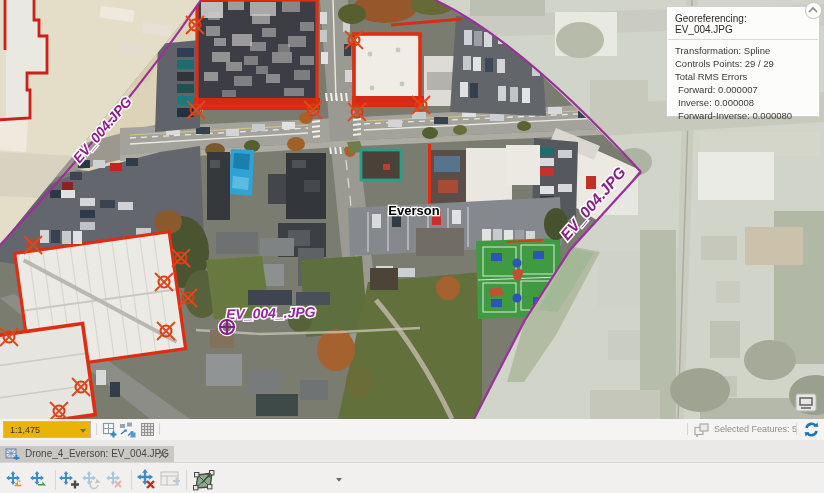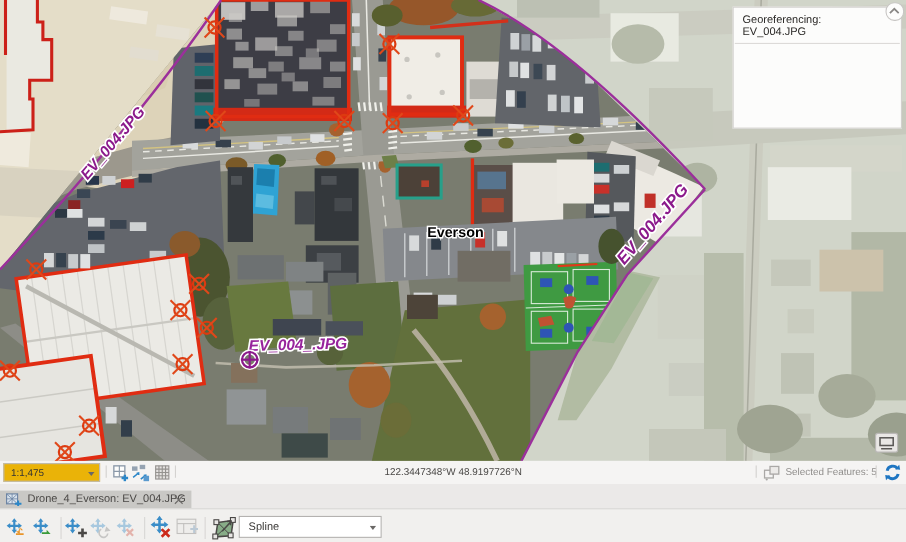--- a/index.html
+++ b/index.html
@@ -532,20 +532,28 @@
   <rect x="796" y="394" width="20" height="17" rx="2" fill="#e9e7e5" stroke="#bab8b6"></rect>
   <rect x="800" y="398" width="12" height="7" fill="none" stroke="#5a5856" stroke-width="1.4"></rect>
   <path d="M801,408 h10" stroke="#5a5856" stroke-width="1.4"></path>
 </g>
 </svg>
 </div>
 
 <div style="position:absolute;left:666px;top:6px;width:152px;height:109px;background:#fcfcfb;border:1px solid #d2d0ce;font-size:9.5px;color:#3c3a38;">
   <div style="padding:6px 24px 4px 8px;font-size:10px;color:#2a2826;">Georeferencing: EV_004.JPG</div>
   <div style="border-top:1px solid #dcdad8;margin:0 1px;"></div>
+  <div style="padding:4px 8px 0 8px;line-height:13px;">
+    Transformation: Spline<br>
+    Controls Points: 29 / 29<br>
+    Total RMS Errors<br>
+    <span style="padding-left:3px">Forward: 0.000007</span><br>
+    <span style="padding-left:3px">Inverse: 0.000008</span><br>
+    <span style="padding-left:3px">Forward-Inverse: 0.000080</span>
+  </div>
 </div>
 
 <div style="position:absolute;left:805px;top:2px;width:15px;height:15px;border-radius:8px;background:#fdfdfc;border:1px solid #c8c6c4;"></div>
 <svg style="position:absolute;left:808px;top:6px;" width="10" height="8">
       <path d="M1,6 L5,2 L9,6" stroke="#8a8886" stroke-width="1.6" fill="none"></path>
     </svg>
 
 <div id="statusbar">
 
   <div style="position:absolute;left:3px;top:2px;width:88px;height:17px;background:#eab308;border:1px solid #bcbab8;font-size:9px;color:#333;line-height:16px;padding-left:6px;box-sizing:border-box;">1:1,475</div>
@@ -575,21 +583,20 @@
           <line x1="4.5" y1="1.5" x2="4.5" y2="13.5"></line>
           <line x1="7.5" y1="1.5" x2="7.5" y2="13.5"></line>
           <line x1="10.5" y1="1.5" x2="10.5" y2="13.5"></line>
           <line x1="1.5" y1="4.5" x2="13.5" y2="4.5"></line>
           <line x1="1.5" y1="7.5" x2="13.5" y2="7.5"></line>
           <line x1="1.5" y1="10.5" x2="13.5" y2="10.5"></line>
         </g>
       </svg>
   <span style="position:absolute;left:158px;top:2px;color:#d4d2d0;font-size:12px;">|</span>
 
-  <div style="position:absolute;left:282px;top:5px;width:260px;text-align:center;font-size:9px;color:#4a4846;">122.3447348°W 48.9197726°N</div>
 
   <span style="position:absolute;left:686px;top:2px;color:#d4d2d0;font-size:12px;">|</span>
   <svg style="position:absolute;left:694px;top:4px;" width="17" height="14">
         <rect x="1" y="4.5" width="8" height="7" fill="none" stroke="#aaa8a6" stroke-width="1.2"></rect>
         <rect x="6" y="1" width="8" height="7" fill="#eceae8" stroke="#aaa8a6" stroke-width="1.2"></rect>
         <circle cx="3" cy="13" r="1" fill="#aaa8a6"></circle>
       </svg>
   <div style="position:absolute;left:714px;top:5px;font-size:9px;color:#908e8c;">Selected Features: 5</div>
   <span style="position:absolute;left:795px;top:2px;color:#d4d2d0;font-size:12px;">|</span>
   <svg style="position:absolute;left:803px;top:2px;" width="17" height="17" viewBox="0 0 17 17">
@@ -662,18 +669,17 @@
       <polygon points="198,8 212,6 210,20 196,21" fill="#88ad88" stroke="#4a4846" stroke-width="1.4"></polygon>
       <path d="M198,8 l12,12 M212,6 l-16,15" stroke="#4a4846" stroke-width="0.9"></path>
       <rect x="194.5" y="5.5" width="4.4" height="4.4" fill="#e8e6e4" stroke="#4a4846"></rect>
       <rect x="209.5" y="3.5" width="4.4" height="4.4" fill="#e8e6e4" stroke="#4a4846"></rect>
       <rect x="193.5" y="18.5" width="4.4" height="4.4" fill="#e8e6e4" stroke="#4a4846"></rect>
       <rect x="207.5" y="17.5" width="4.4" height="4.4" fill="#e8e6e4" stroke="#4a4846"></rect>
       <path d="M202,16 l8,-9 m-0.5,3.5 l0.7,-3.8 -3.8,0.4" stroke="#4a4846" stroke-width="1.3" fill="none"></path>
     </g>
   </svg>
 
-  <div style="position:absolute;left:217px;top:6px;width:130px;height:20px;background:#fff;border:1px solid #b4b2b0;font-size:10px;color:#3a3836;line-height:19px;padding-left:8px;box-sizing:border-box;">Spline</div>
   <svg style="position:absolute;left:336px;top:15px;" width="7" height="5">
         <path d="M0,0 L6,0 L3,3.8 Z" fill="#6a6866"></path>
       </svg>
 </div>
 </div>
 
 </body></html>

